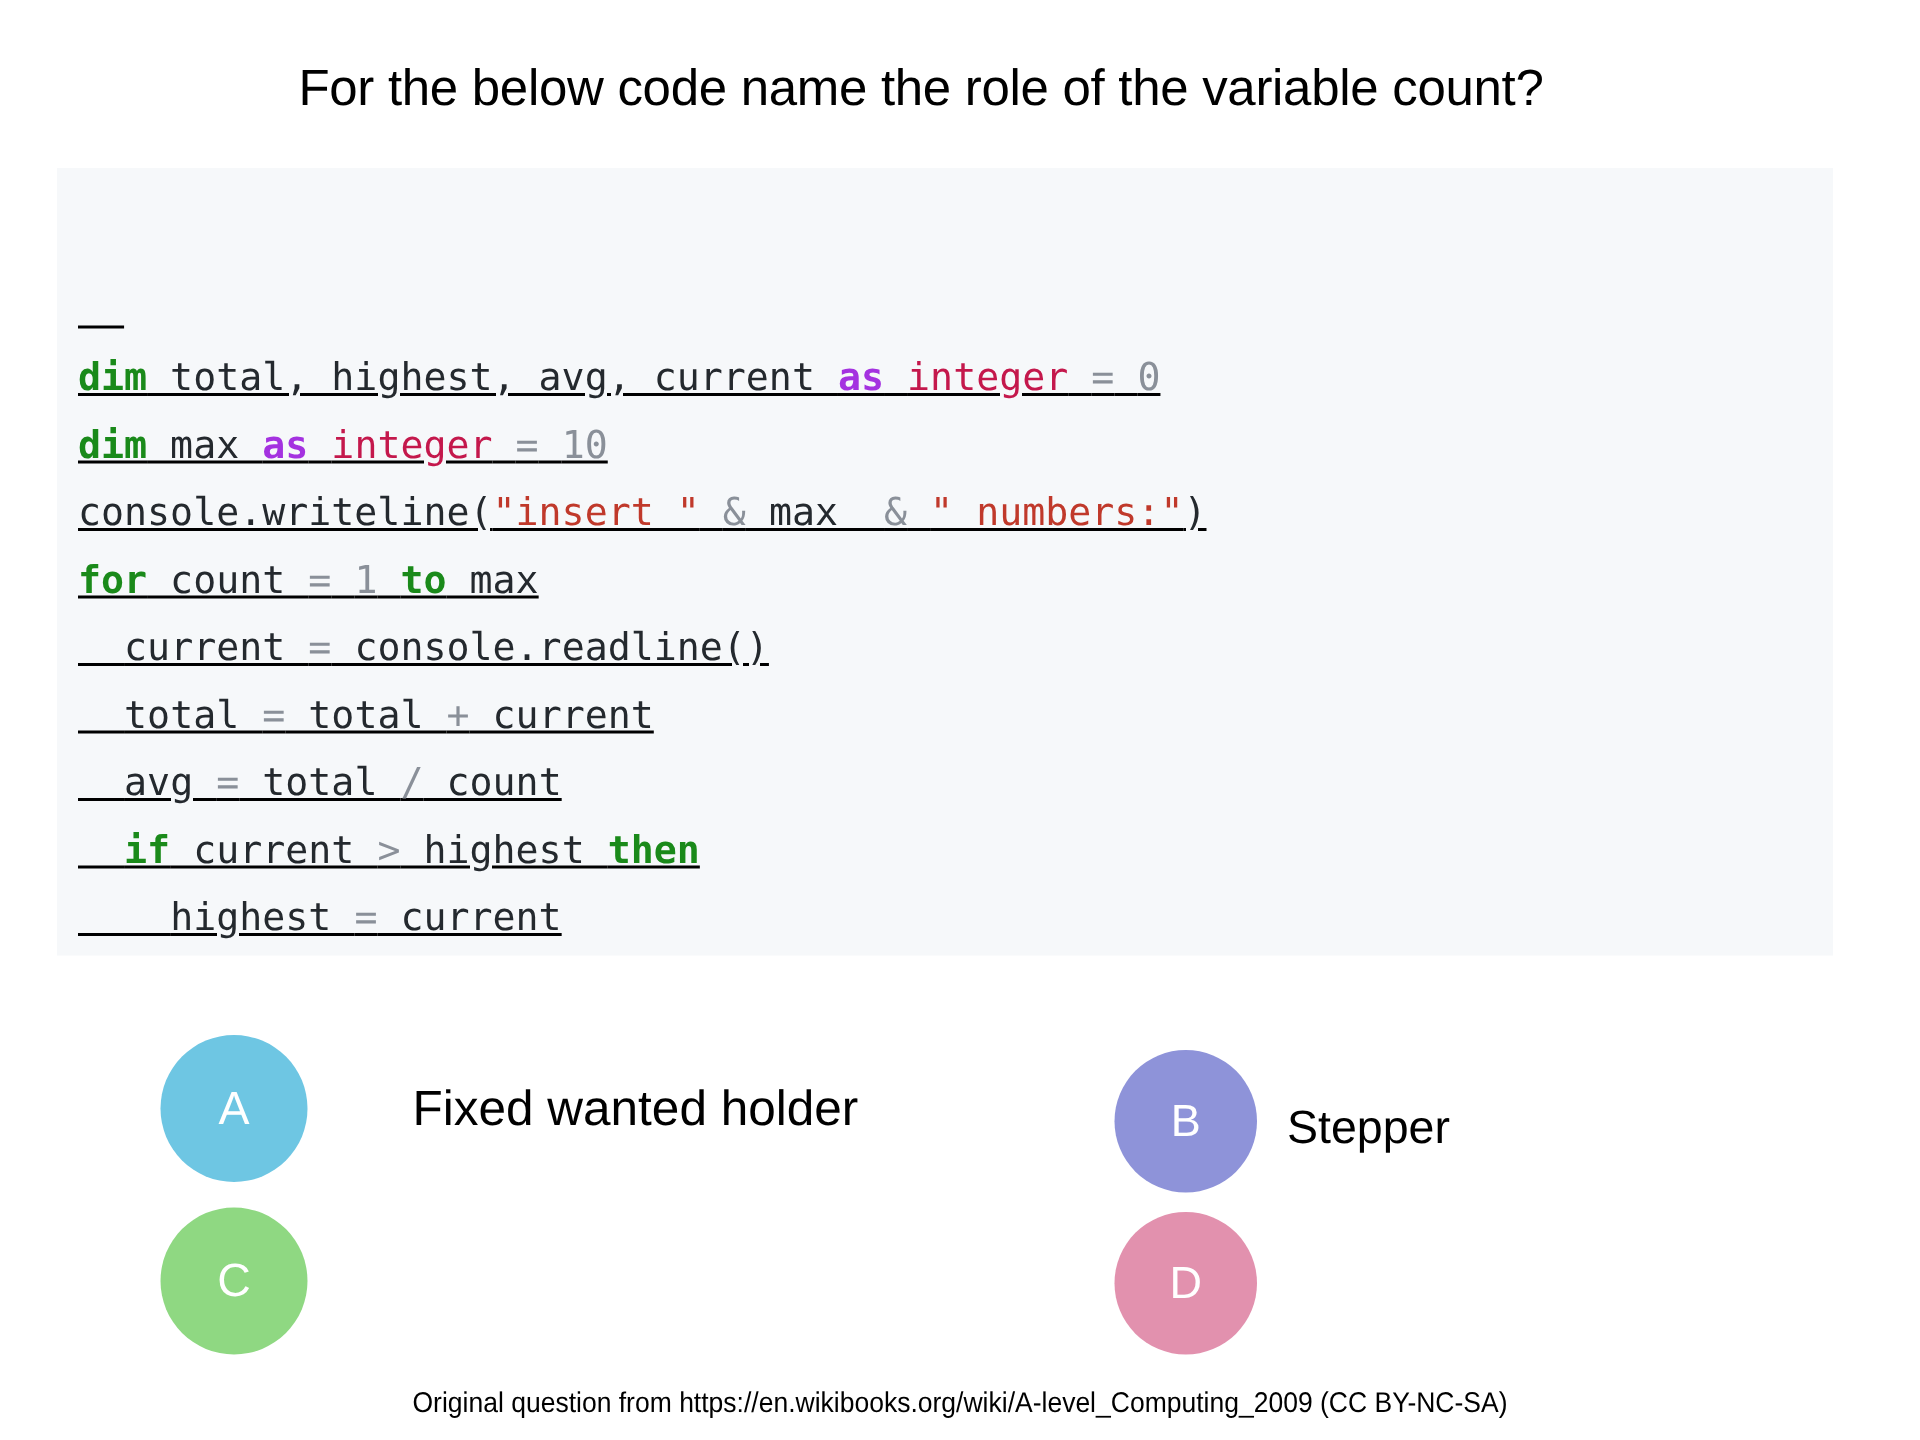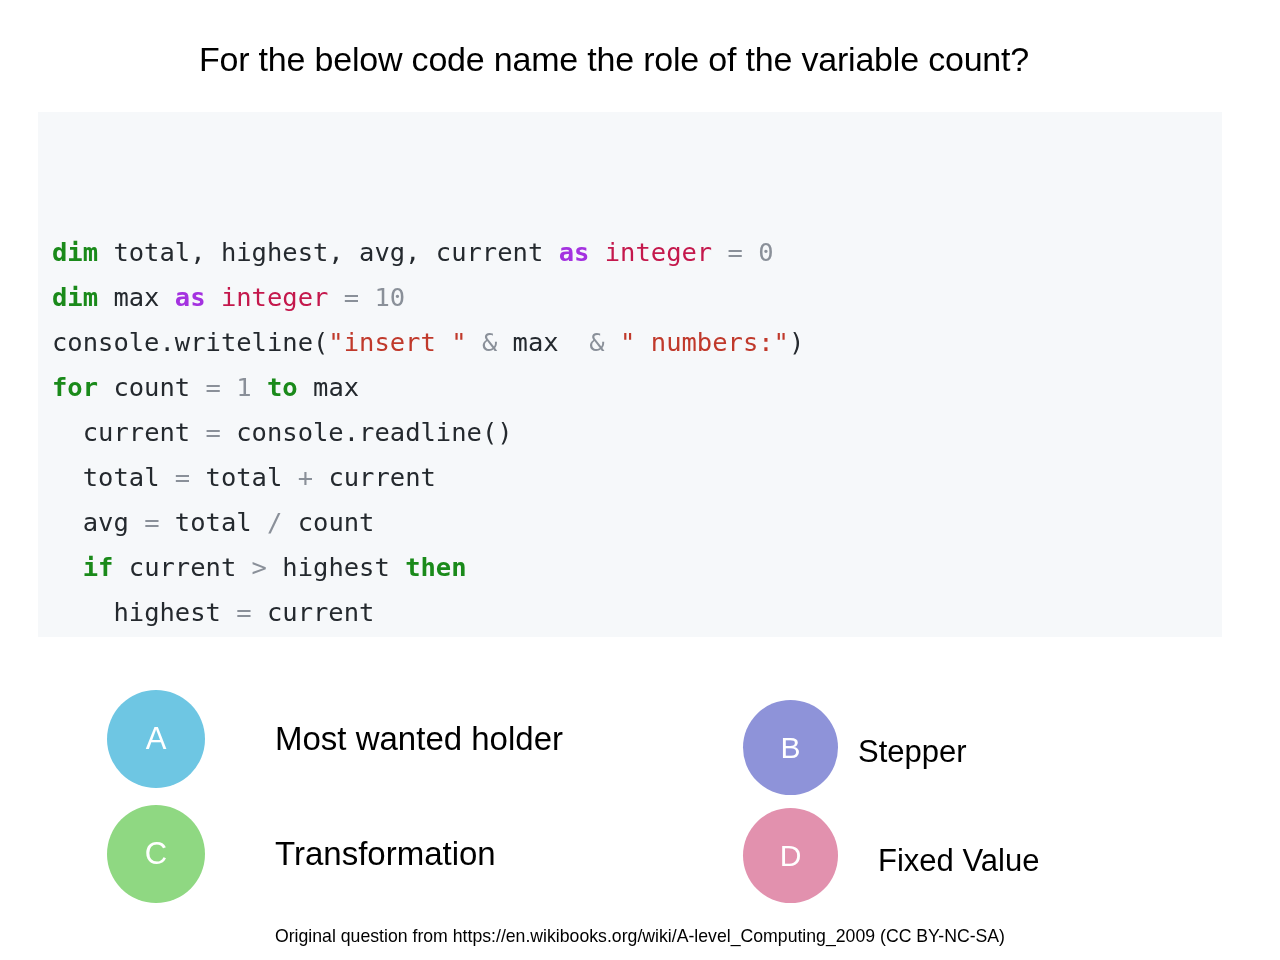--- a/index.html
+++ b/index.html
@@ -117,41 +117,39 @@
     color: #000000;
     white-space: nowrap;
     transform: scaleX(0.93);
   }
 </style>
 </head>
 <body>
 
 <div class="question-title">For the below code name the role of the variable count?</div>
 
-<div class="code-block" style="background: rgb(246, 248, 250);">
+<div class="code-block" style="background: rgb(246, 248, 250); text-decoration: underline;">
   <div id="code-lines"><div class="code-line"><span class="kw">dim</span><span class="plain"> total, highest, avg, current </span><span class="asop">as</span><span class="plain"> </span><span class="type">integer</span><span class="plain"> </span><span class="op">=</span><span class="plain"> </span><span class="num">0</span></div><div class="code-line"><span class="kw">dim</span><span class="plain"> max </span><span class="asop">as</span><span class="plain"> </span><span class="type">integer</span><span class="plain"> </span><span class="op">=</span><span class="plain"> </span><span class="num">10</span></div><div class="code-line"><span class="plain">console.writeline(</span><span class="str">"insert "</span><span class="plain"> </span><span class="op">&amp;</span><span class="plain"> max  </span><span class="op">&amp;</span><span class="plain"> </span><span class="str">" numbers:"</span><span class="plain">)</span></div><div class="code-line"><span class="kw">for</span><span class="plain"> count </span><span class="op">=</span><span class="plain"> </span><span class="num">1</span><span class="plain"> </span><span class="kw">to</span><span class="plain"> max</span></div><div class="code-line"><span class="plain">  </span><span class="plain">current </span><span class="op">=</span><span class="plain"> console.readline()</span></div><div class="code-line"><span class="plain">  </span><span class="plain">total </span><span class="op">=</span><span class="plain"> total </span><span class="op">+</span><span class="plain"> current</span></div><div class="code-line"><span class="plain">  </span><span class="plain">avg </span><span class="op">=</span><span class="plain"> total </span><span class="op">/</span><span class="plain"> count</span></div><div class="code-line"><span class="plain">  </span><span class="kw">if</span><span class="plain"> current </span><span class="op">&gt;</span><span class="plain"> highest </span><span class="kw">then</span></div><div class="code-line"><span class="plain">    </span><span class="plain">highest </span><span class="op">=</span><span class="plain"> current</span></div><div class="code-line"></div></div>
 </div>
 
 <div class="options">
 
   <div class="option" id="opt-a">
     <div class="bubble" style="background: rgb(110, 198, 227);">A</div>
-    <div class="option-label">Most wanted holder</div>
+    <div class="option-label">Fixed wanted holder</div>
   </div>
 
   <div class="option" id="opt-b">
     <div class="bubble" style="background: rgb(142, 147, 217);">B</div>
     <div class="option-label">Stepper</div>
   </div>
 
   <div class="option" id="opt-c">
     <div class="bubble" style="background: rgb(143, 216, 130);">C</div>
-    <div class="option-label">Transformation</div>
   </div>
 
   <div class="option" id="opt-d">
     <div class="bubble" style="background: rgb(226, 145, 174);">D</div>
-    <div class="option-label">Fixed Value</div>
   </div>
 
 </div>
 
 <div class="attribution">Original question from https://en.wikibooks.org/wiki/A-level_Computing_2009 (CC BY-NC-SA)</div>
 
 </body></html>

